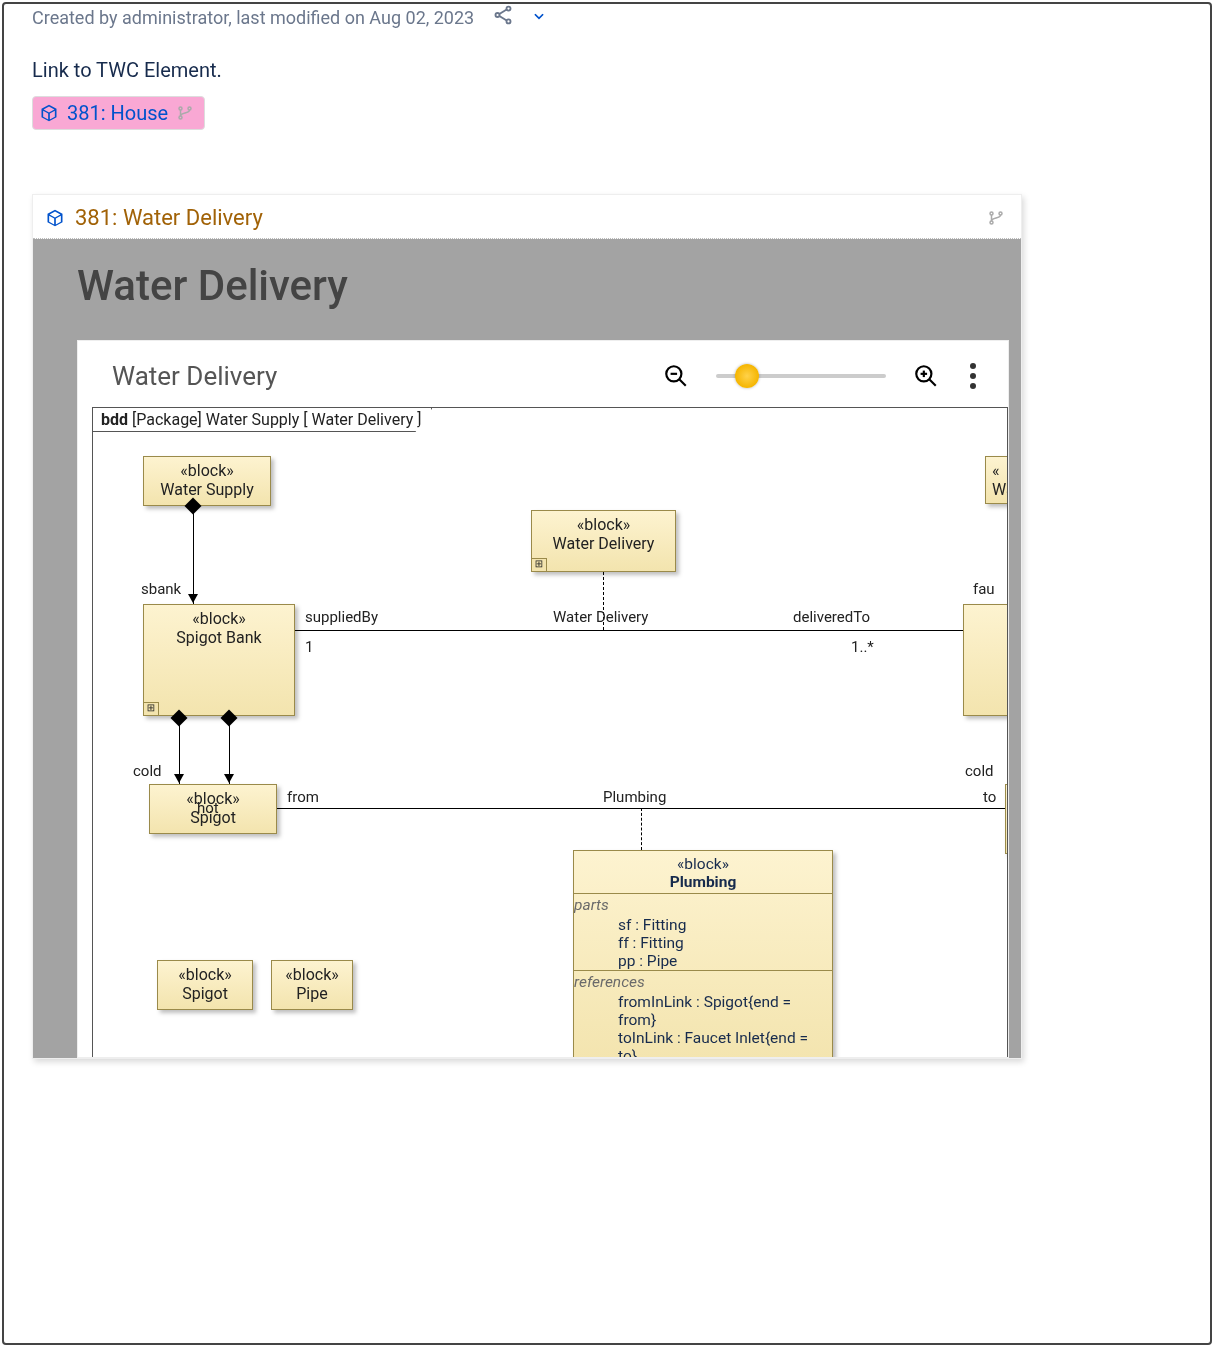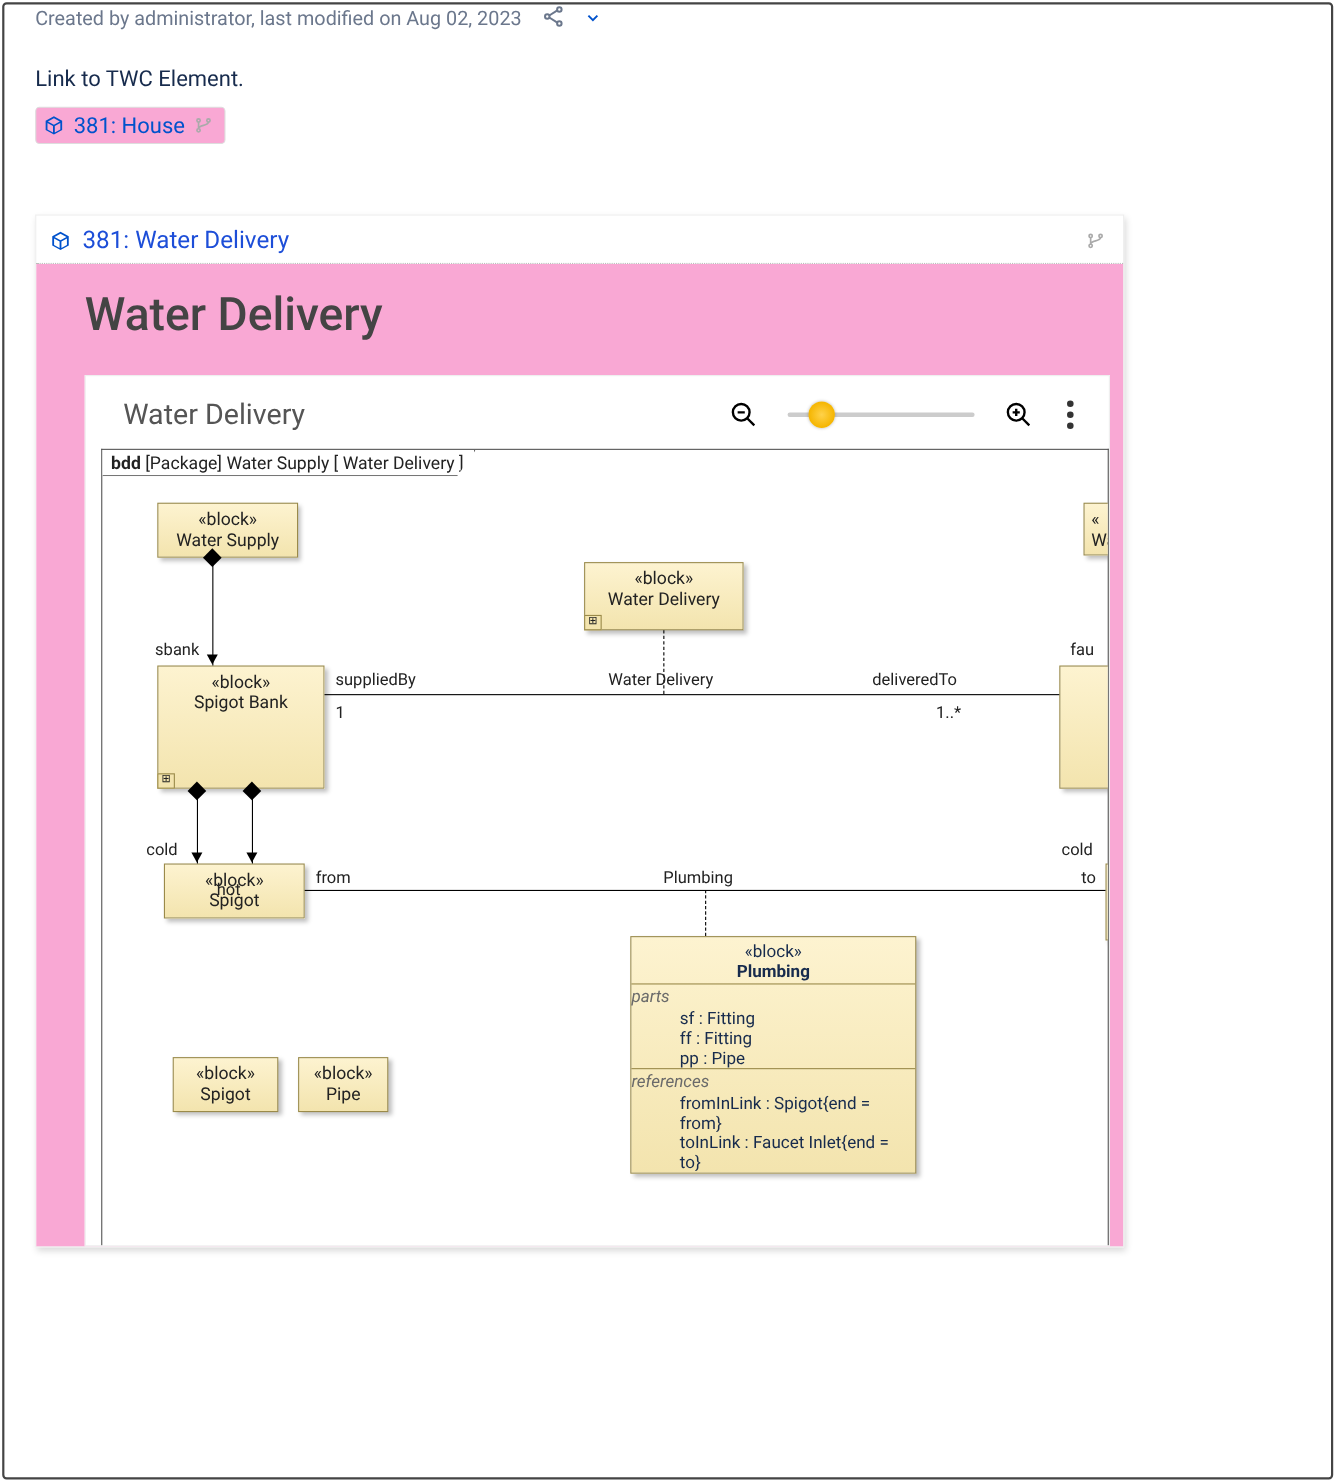--- a/index.html
+++ b/index.html
@@ -60,21 +60,21 @@
     background: #fff;
     width: 990px;
     box-shadow: 2px 3px 6px rgba(0,0,0,.15);
   }
   .expanded-header {
     display:flex; align-items:center; justify-content:space-between;
     padding: 10px 16px 8px 12px;
     border-bottom: 1px dotted #bbb;
   }
   .expanded-header-left { display:flex; align-items:center; gap:10px; color:#0052cc; font-size:22px;}
-  .expanded-body { background:#f9a8d4; padding: 22px 12px 0 44px; }
+  .expanded-body { background:#a3a3a3; padding: 22px 12px 0 44px; }
   .wd-title { font-size:42px; color:#444; font-weight:500; margin:0 0 30px 0; }
   .diagram-card {
     background:#fff;
     margin-left:0;
     border:1px solid #eee;
     width: 932px;
   }
   .diagram-toolbar {
     display:flex; align-items:center; justify-content:space-between;
     padding: 18px 28px 14px 34px;
@@ -92,21 +92,21 @@
     box-shadow:0 0 3px rgba(0,0,0,.3);
   }
   .kebab { display:flex; flex-direction:column; gap:4px; padding:4px; cursor:pointer;}
   .kebab span{ width:6px; height:6px; background:#333; border-radius:50%; }
   
   .canvas {
     position:relative;
     border:1px solid #555;
     border-bottom:none;
     margin: 0 0 0 14px;
-    height: 724px;
+    height: 650px;
     overflow:hidden;
     background:#fff;
   }
   .frame-tab {
     position:absolute; top:0; left:0;
     border:1px solid #555; border-top:none; border-left:none;
     padding:2px 10px 2px 8px;
     font-size:16px; color:#222;
     background:#fff;
     clip-path: polygon(0 0, 100% 0, 95% 100%, 0 100%);
@@ -194,21 +194,21 @@
 
   <div style="height:46px"></div>
 
 
   <div class="expanded-panel">
     <div class="expanded-header">
       <div class="expanded-header-left">
         <svg class="cube-icon" viewBox="0 0 24 24" fill="#0052cc">
             <path d="M12 2 3 7v10l9 5 9-5V7l-9-5zm0 2.2 6.5 3.6L12 11.4 5.5 7.8 12 4.2zM5 9.3l6 3.3v7.1l-6-3.3V9.3zm8 10.4v-7.1l6-3.3v7.1l-6 3.3z"></path>
           </svg>
-        <a href="#" style="color:#1d4ed8;text-decoration:none;">381: Water Delivery</a>
+        <a href="#" style="color:#a16207;text-decoration:none;">381: Water Delivery</a>
       </div>
       <svg class="branch-icon" viewBox="0 0 24 24" fill="none" stroke="#bbb" stroke-width="2">
           <circle cx="6" cy="6" r="2"></circle>
           <circle cx="6" cy="18" r="2"></circle>
           <circle cx="18" cy="6" r="2"></circle>
           <path d="M6 8v8M18 8c0 5-12 3-12 8"></path>
         </svg>
     </div>
 
     <div class="expanded-body">

